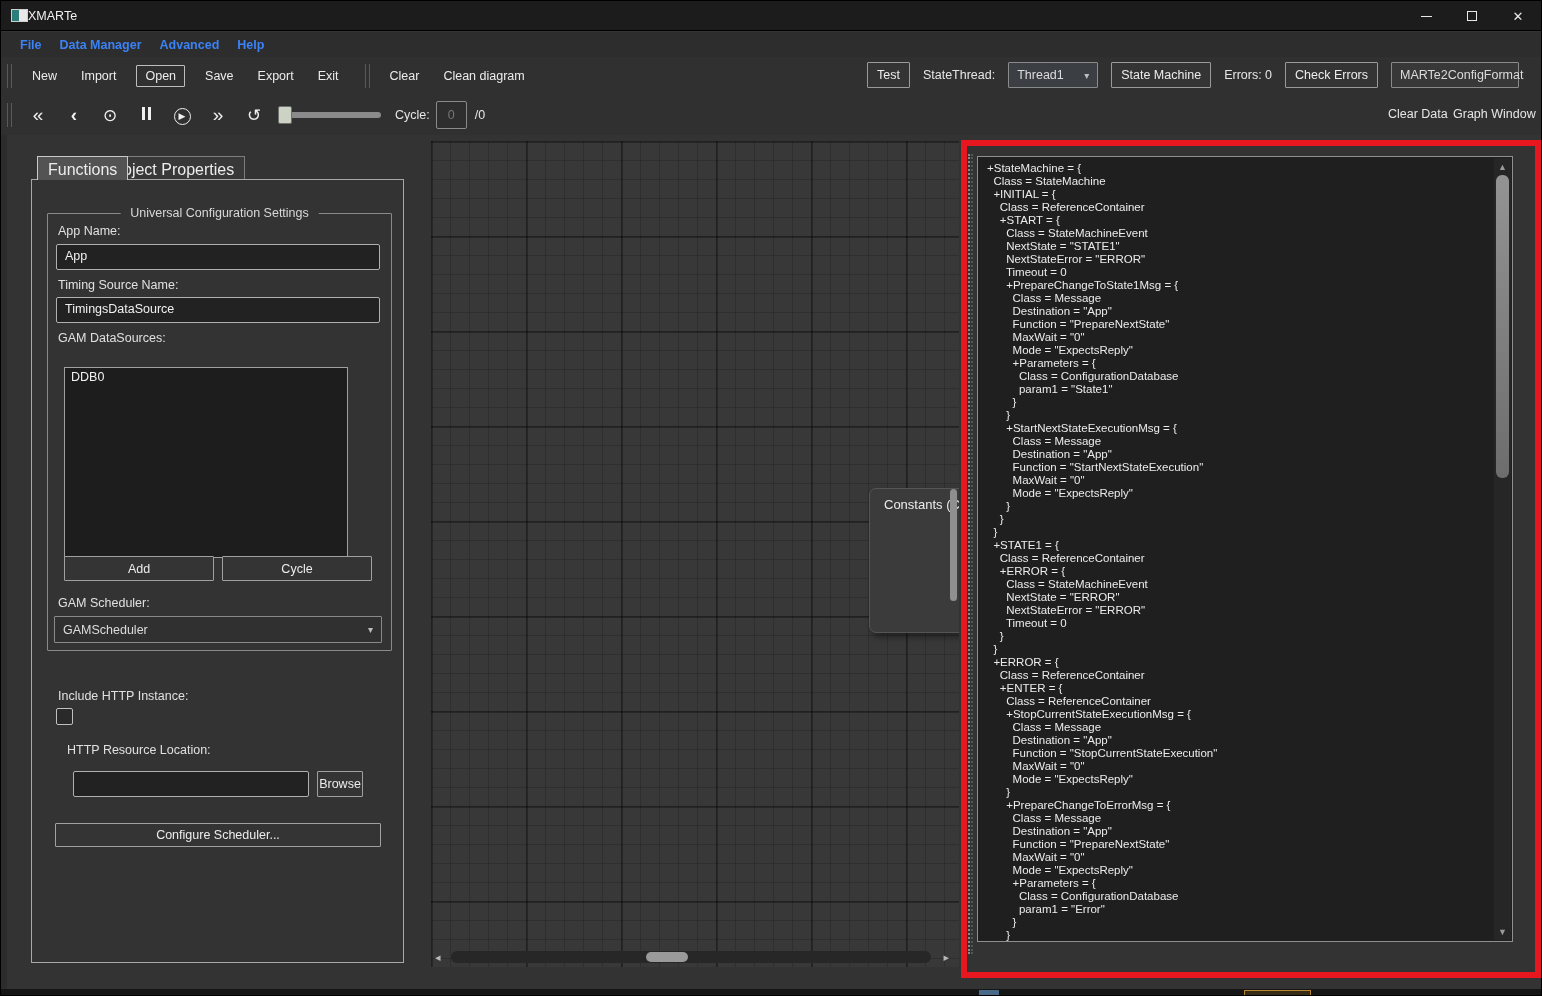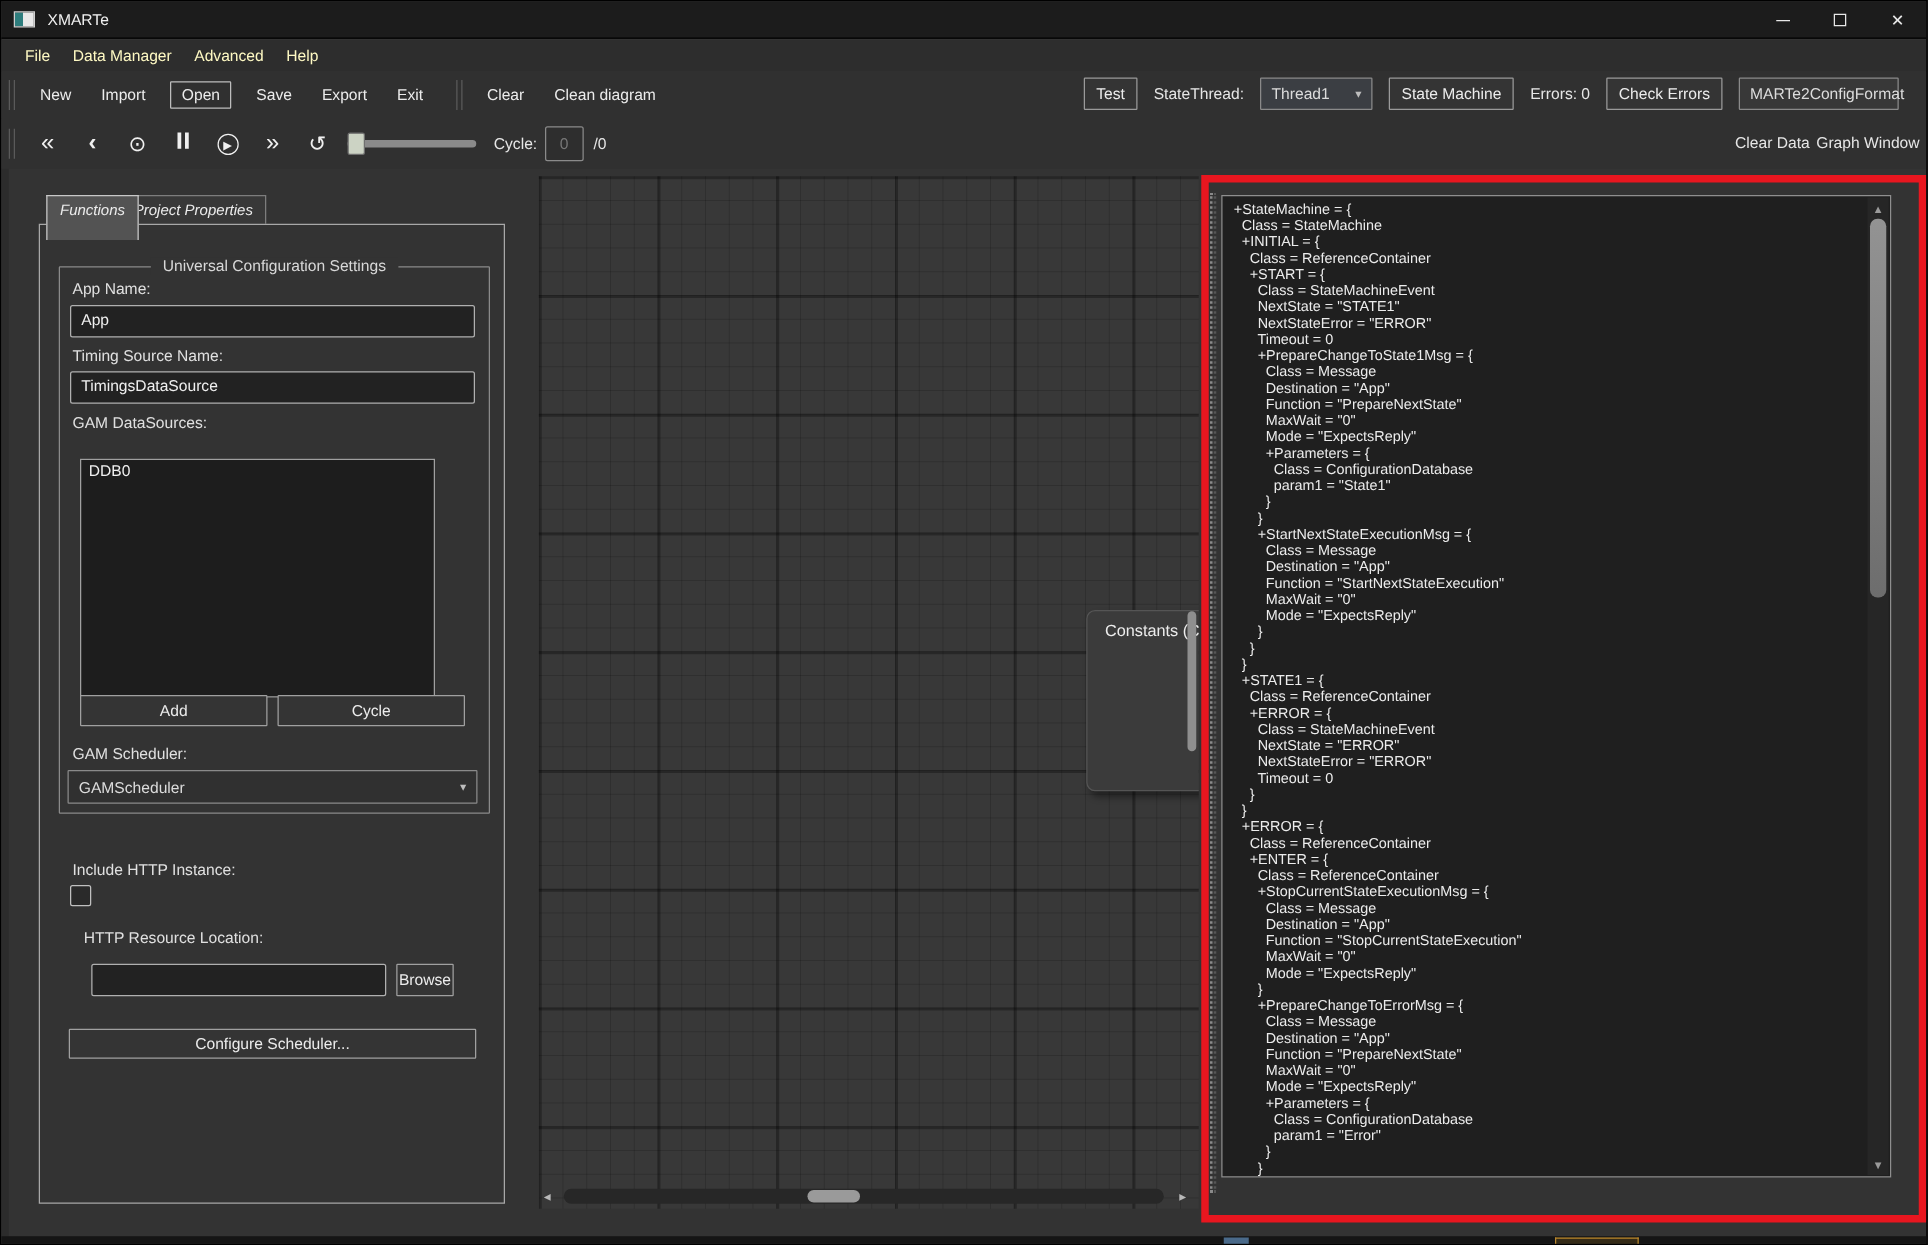--- a/index.html
+++ b/index.html
@@ -7,31 +7,31 @@
   body { font-family:"Liberation Sans", sans-serif; }
   #app { position:relative; width:1542px; height:996px; background:#333333;
          color:#e6e6e6; overflow:hidden; border:1px solid #000; font-size:12.5px; }
 
   
   #titlebar { position:absolute; left:0; top:0; width:100%; height:30px;
               background:#1c1c1c; border-bottom:1px solid #000; display:flex; align-items:center; }
   #app-icon { width:17px; height:13px; margin-left:10px;
               background:linear-gradient(to right,#2e7d7d 0 45%, #e8e8e8 45% 100%);
               border:1px solid #cfcfcf; }
-  #window-title { margin-left:10px; color:#f0f0f0; font-size:12.5px; }
+  #window-title { margin-left:0; color:#f0f0f0; font-size:12.5px; }
   #win-controls { position:absolute; right:0; top:0; height:30px; display:flex; }
   .win-btn { width:46px; height:30px; display:flex; align-items:center; justify-content:center; color:#e8e8e8; }
   .glyph-min { width:11px; border-top:1px solid #e8e8e8; display:block; }
   .glyph-max { width:10px; height:10px; border:1px solid #e8e8e8; display:block; }
   .glyph-close { font-size:13px; line-height:1; }
 
   
   #menubar { position:absolute; left:0; top:31px; width:100%; height:25px; background:#2d2d2d;
              display:flex; align-items:center; padding-left:10px; }
-  .menu-item { padding:3px 9px; color:#fef9c3; }
+  .menu-item { padding:3px 9px; color:#3b82f6;font-weight:bold; }
 
   
   .toolbar { position:absolute; left:0; width:100%; background:#303030; display:flex; align-items:center; }
   #toolbar1 { top:56px; height:38px; }
   #toolbar2 { top:94px; height:40px; }
   .tb-handle { width:5px; height:24px; margin:0 8px 0 6px;
                border-left:1px solid #5a5a5a; border-right:1px solid #5a5a5a; }
   .tb-label { margin:0 12px; color:#ececec; white-space:nowrap; }
   .tb-label.boxed { border:1px solid #bdbdbd; padding:3px 8px; margin:0 8px; border-radius:1px; }
   .btn { border:1px solid #9a9a9a; background:#343434; color:#ececec; padding:5px 9px;
@@ -53,21 +53,21 @@
   #slider-handle { position:absolute; left:0; top:0; width:14px; height:18px; background:#ccd3c4;
                    border:1px solid #6f6f6f; border-radius:2px; }
   #cycle-label { margin-left:14px; }
   #cycle-input { width:31px; height:28px; margin-left:6px; border:1px solid #8a8a8a; border-radius:2px;
                  background:#2e2e2e; color:#777; text-align:center; line-height:26px; }
   #cycle-total { margin-left:8px; }
   #clear-data { position:absolute; left:1387px; top:106px; }
   #graph-window { position:absolute; left:1452px; top:106px; }
 
   
-  .tab { position:absolute; top:155px; height:36px; padding:4px 10px; font-size:12px; color:#ececec;font-style:italic; }
+  .tab { position:absolute; top:155px; height:24px; padding:4px 10px; font-size:16px; color:#ececec; }
   #tab-functions { left:36px; background:#535353; border:1px solid #c8c8c8; border-bottom:none; z-index:2; }
   #tab-project { left:95px; background:#383838; border:1px solid #7d7d7d; }
   #left-panel { position:absolute; left:30px; top:178px; width:373px; height:784px;
                 border:1px solid #a8a8a8; background:#333; }
   .groupbox { position:absolute; border:1px solid #8a8a8a; border-radius:1px; }
   .groupbox .legend { position:absolute; top:-8px; left:50%; transform:translateX(-50%);
                       background:#333; padding:0 10px; color:#d8d8d8; font-size:12.5px; white-space:nowrap; }
   #group-universal { left:46px; top:212px; width:345px; height:438px; }
   #group-http { left:46px; top:668px; width:345px; height:187px; }
   .fld-label { position:absolute; color:#e0e0e0; font-size:12.5px; }

